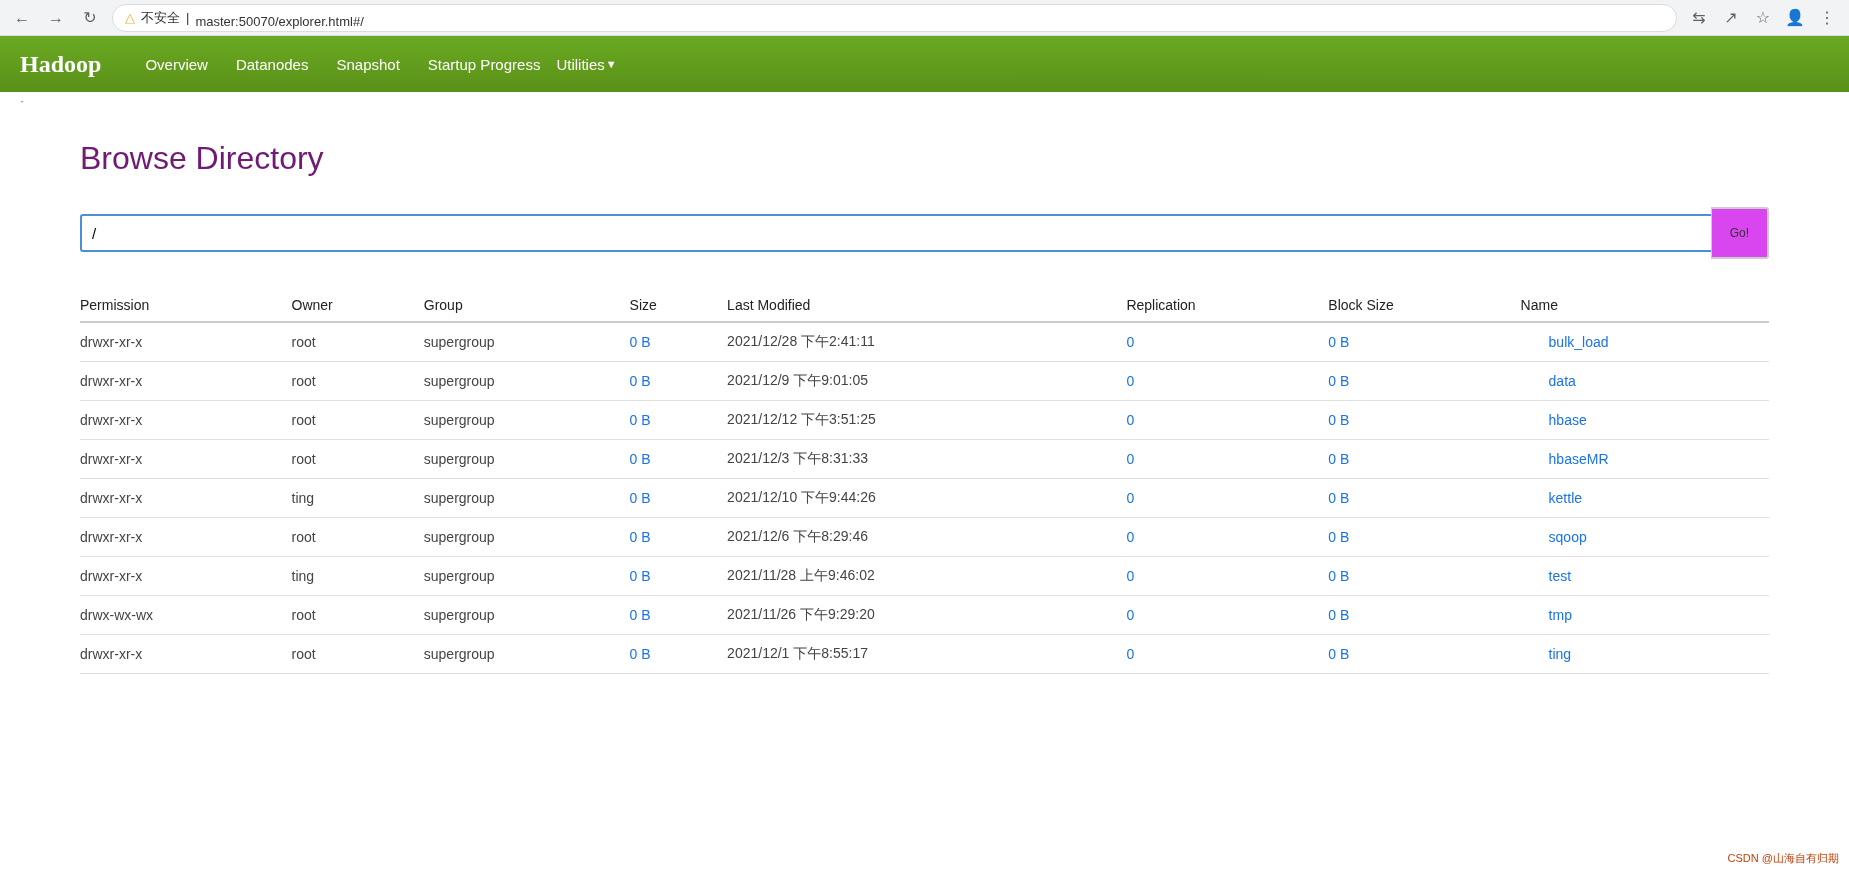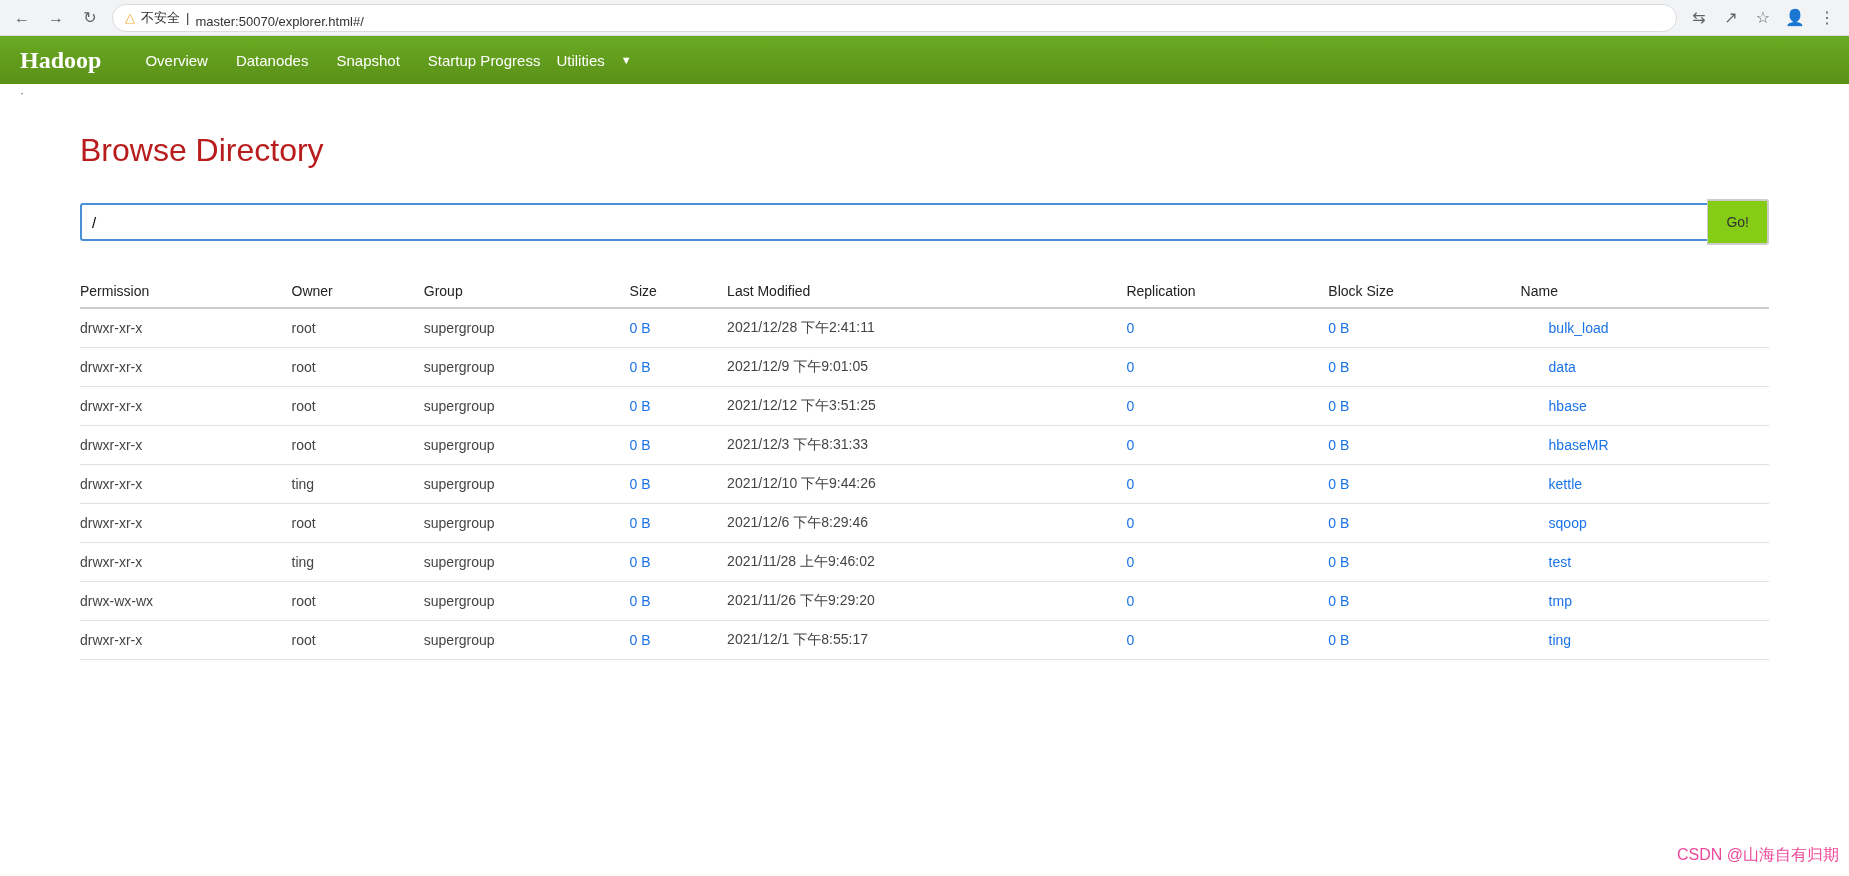--- a/index.html
+++ b/index.html
@@ -58,21 +58,21 @@
       cursor: pointer;
       display: flex; align-items: center; justify-content: center;
       color: #5f6368; font-size: 16px;
     }
 
     
     .navbar {
       background: #5a8a1e;
       background: linear-gradient(180deg, #6aaa22 0%, #5a9018 100%);
       padding: 0 20px;
-      height: 48px;
+      height: 56px;
       display: flex;
       align-items: center;
       gap: 32px;
     }
     .navbar-brand {
       color: #fff;
       font-size: 24px;
       font-weight: bold;
       font-family: Georgia, serif;
     }
@@ -84,39 +84,39 @@
     }
     .navbar-nav li a {
       color: #fff;
       text-decoration: none;
       padding: 8px 12px;
       border-radius: 3px;
       font-size: 15px;
       cursor: pointer;
     }
     .utilities-dropdown {
-      display: flex; align-items: center; gap: 16px; cursor: pointer;
+      display: flex; align-items: center; gap: 1px; cursor: pointer;
     }
     .caret { font-size: 11px; }
 
     
     .sub-header {
       padding: 2px 20px;
       font-size: 12px;
       color: #555;
     }
 
     
     .main-content {
       padding: 30px 80px 60px 80px;
     }
     .page-title {
       font-size: 32px;
       font-weight: 300;
-      color: #b91c1c;
+      color: #701a75;
       margin-bottom: 30px;
     }
 
     
     .path-form {
       display: flex;
       align-items: center;
       margin-bottom: 30px;
       gap: 0;
     }
@@ -124,27 +124,27 @@
       flex: 1;
       height: 38px;
       border: 2px solid #4a90d9;
       border-right: none;
       padding: 0 10px;
       font-size: 15px;
       outline: none;
       border-radius: 3px 0 0 3px;
     }
     .go-btn {
-      height: 46px;
+      height: 52px;
       padding: 0 18px;
-      background: #84cc16;
+      background: #d946ef;
       border: 2px solid #ccc;
       border-left: 1px solid #ccc;
       cursor: pointer;
-      font-size: 14px;
+      font-size: 12px;
       color: #333;
       border-radius: 0 3px 3px 0;
     }
 
     
     .dir-table {
       width: 100%;
       border-collapse: collapse;
     }
     .dir-table thead tr {
@@ -172,22 +172,22 @@
     }
     .dir-table td.size-col, .dir-table td.replication-col, .dir-table td.blocksize-col {
       color: #1a73e8;
     }
 
     
     .watermark {
       position: fixed;
       bottom: 10px;
       right: 10px;
-      font-size: 16px;
-      color: #ec4899;
+      font-size: 11px;
+      color: #c2410c;
     }
   </style>
 </head>
 <body>
 
 <div class="browser-chrome">
   <div class="browser-controls">
     <button class="browser-btn">←</button>
     <button class="browser-btn">→</button>
     <button class="browser-btn">↻</button>

